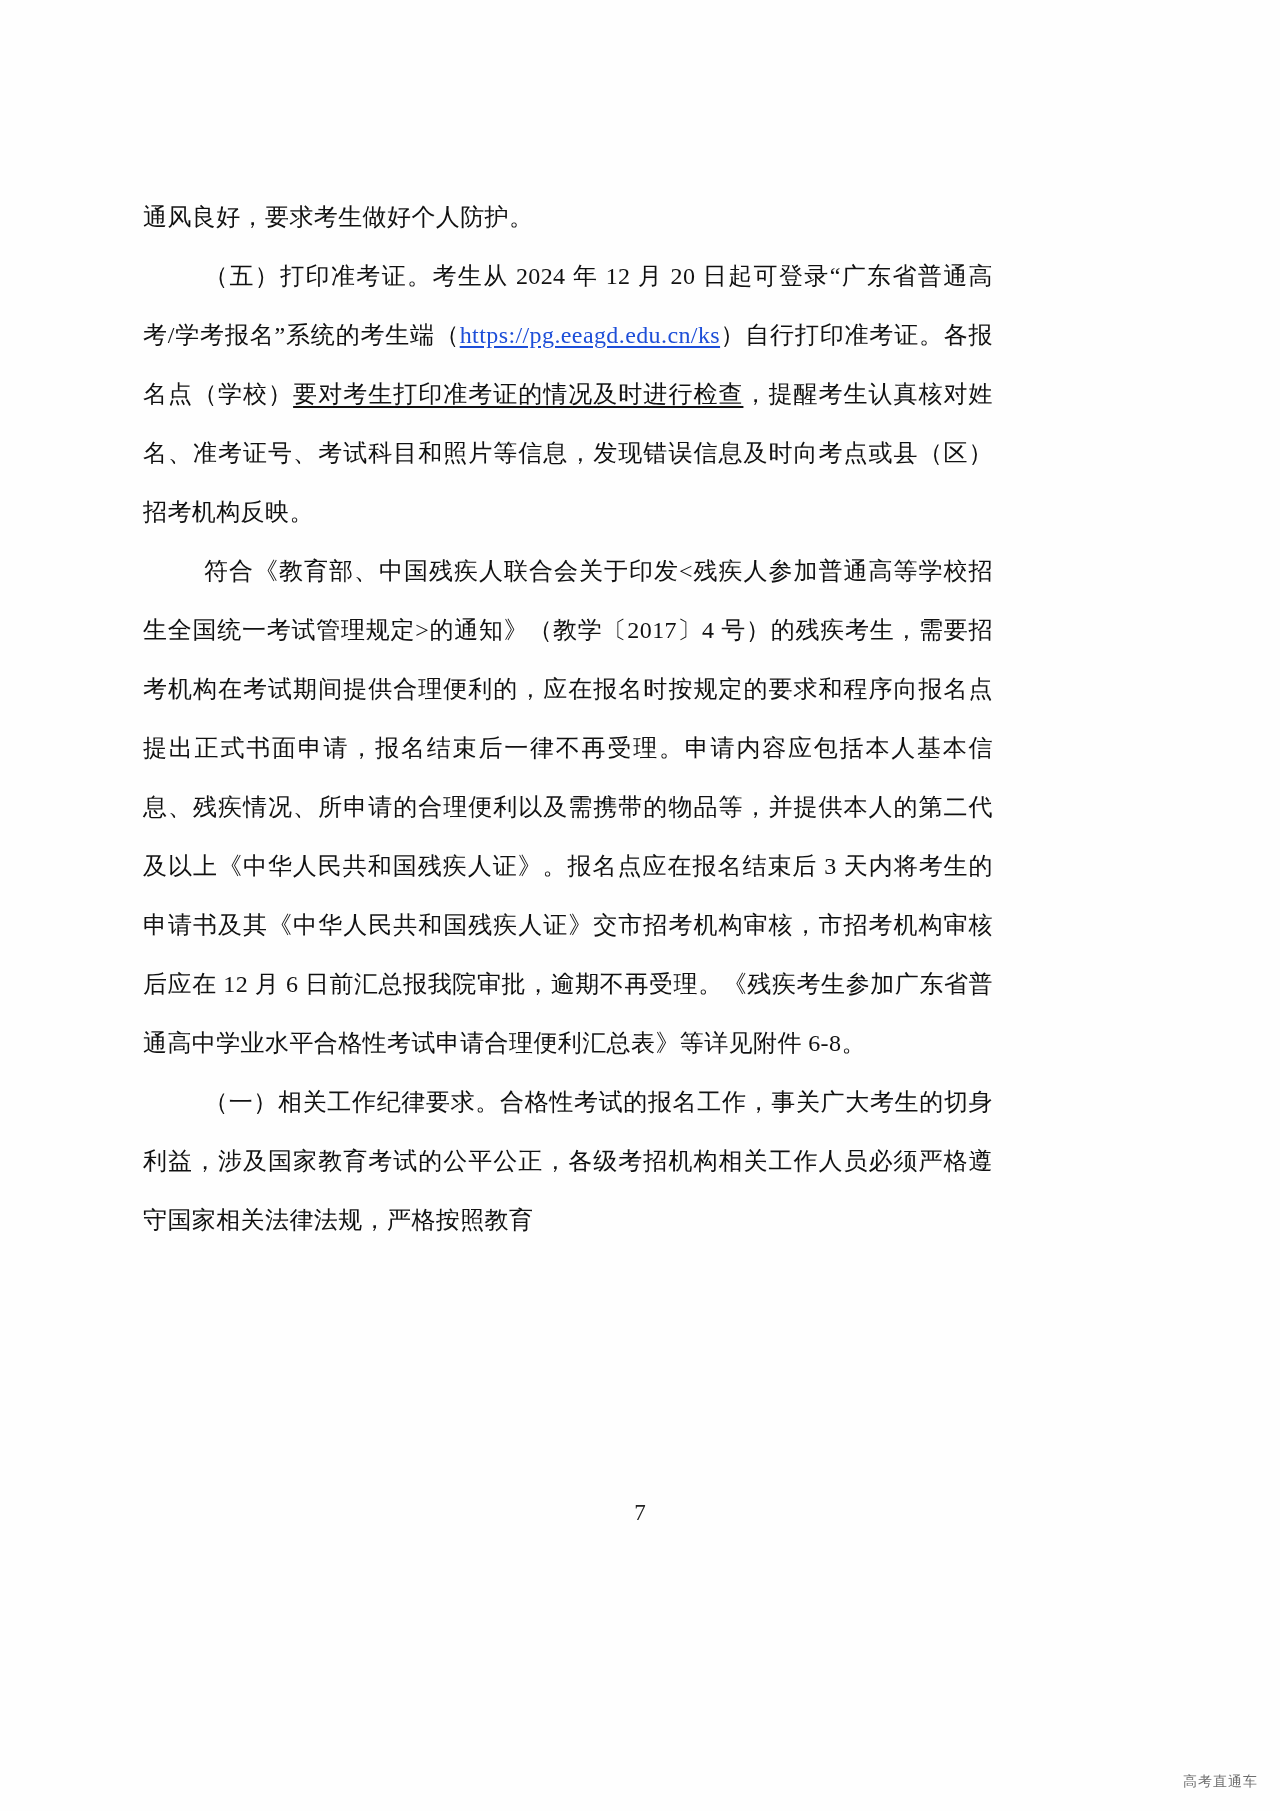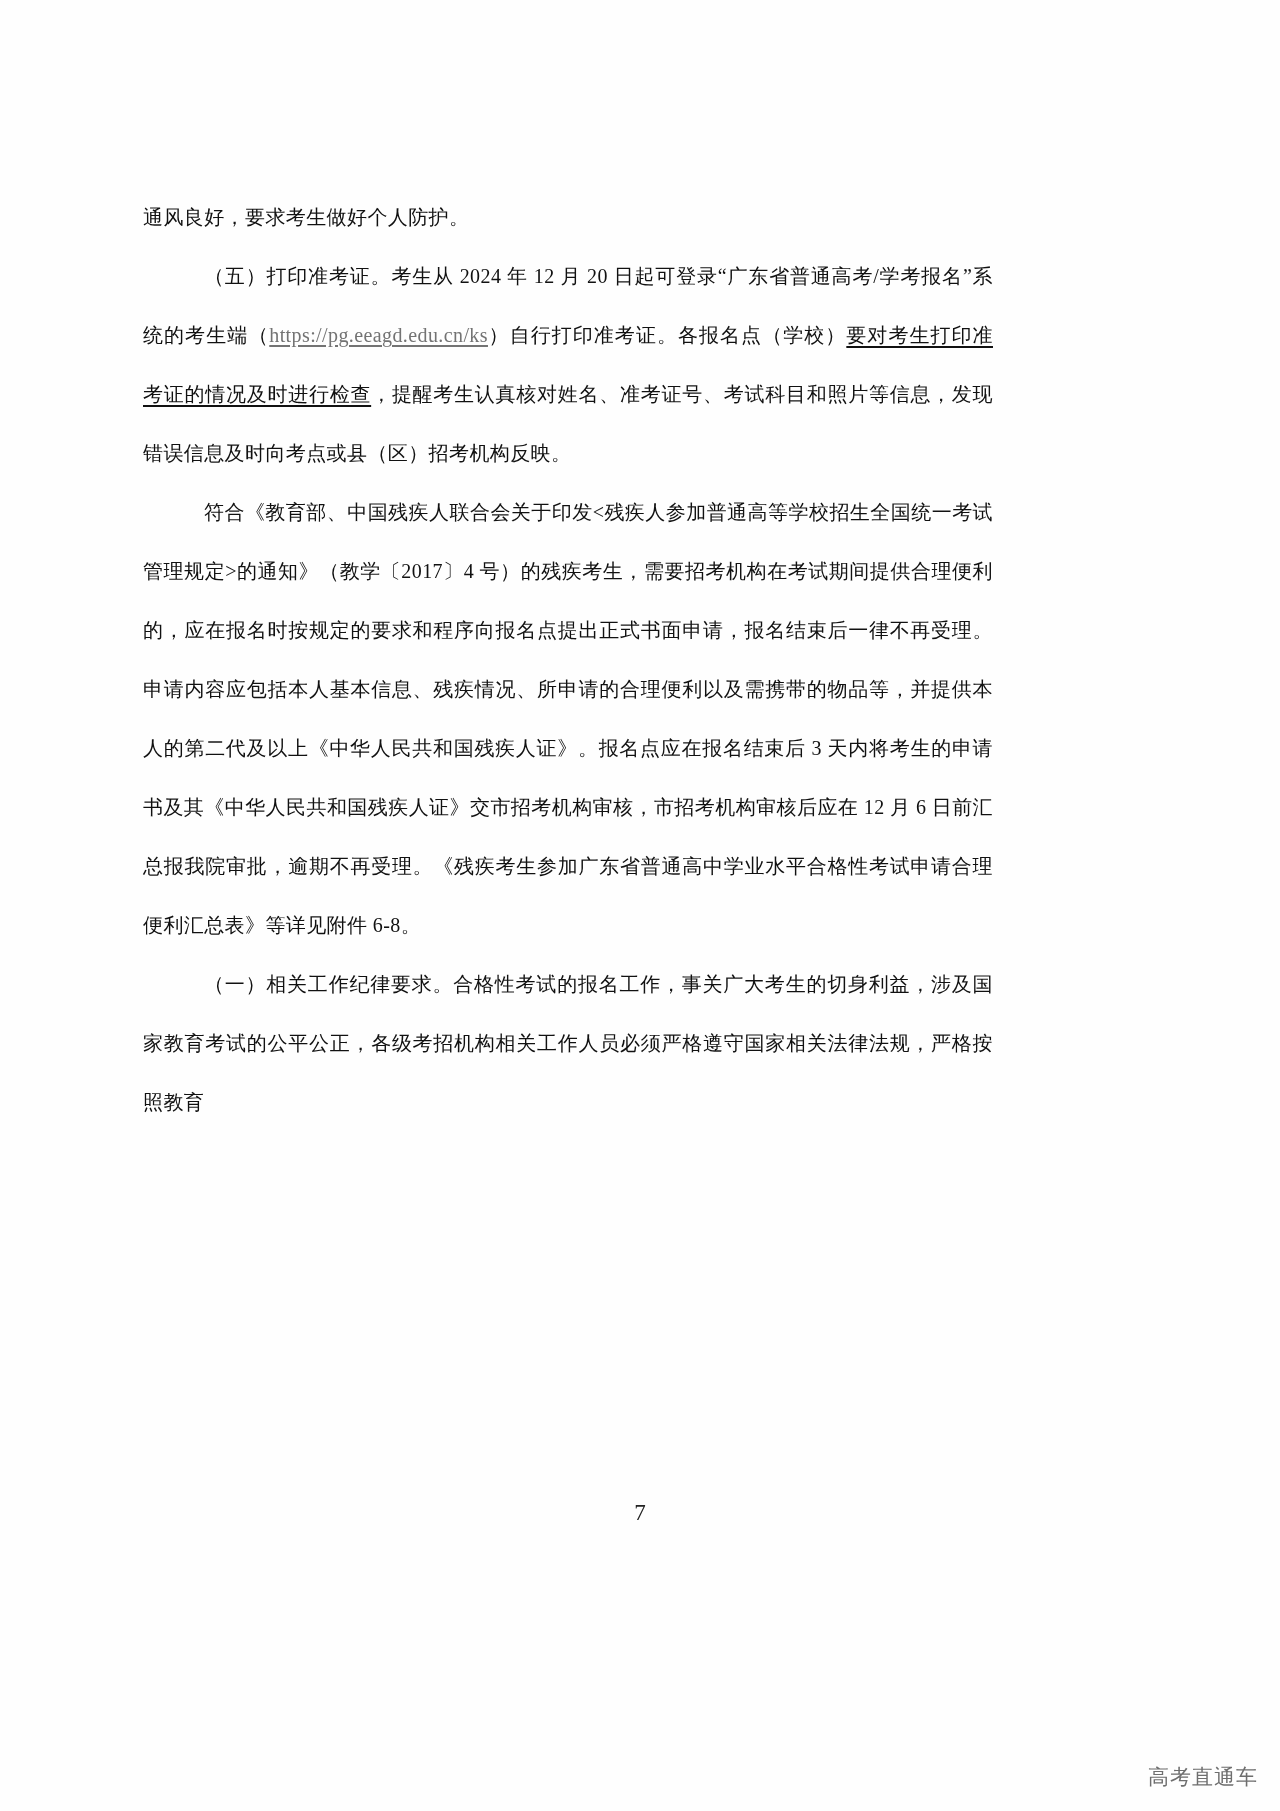--- a/index.html
+++ b/index.html
@@ -23,21 +23,21 @@
     overflow: hidden;
   }
   .content {
     position: absolute;
     left: 143px;
     top: 188px;
     width: 850px;
   }
   p {
     margin: 0;
-    font-size: 20px;
+    font-size: 24px;
     line-height: 59px;
     text-align: justify;
     text-justify: inter-ideograph;
     letter-spacing: 0.4px;
   }
   .para {
     text-indent: 0;
   }
   .indent {
     text-indent: 61px;
@@ -53,38 +53,38 @@
   .underline {
     text-decoration: underline;
     text-underline-offset: 4px;
   }
   .bold {
     font-weight: normal;
   }
   .link {
     text-decoration: underline;
     text-underline-offset: 3px;
-    color: #737373;
+    color: #1d4ed8;
     font-family: Liberation Serif, serif;
   }
   .page-number {
     position: absolute;
     left: 0;
     top: 1500px;
     width: 1280px;
     text-align: center;
     font-size: 23px;
     font-family: "Liberation Serif", serif;
     color: #222;
   }
   .watermark {
     position: absolute;
     right: 22px;
     bottom: 20px;
-    font-size: 21px;
+    font-size: 14px;
     color: #6e6e6e;
     font-family: Liberation Serif, serif;
     letter-spacing: 1px;
   }
   .latin {
     font-family: "Liberation Serif", serif;
   }
 </style>
 </head>
 <body>

